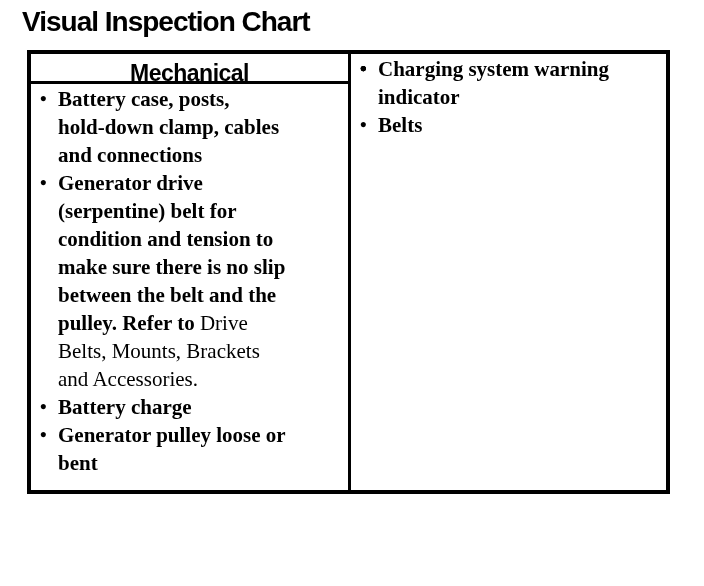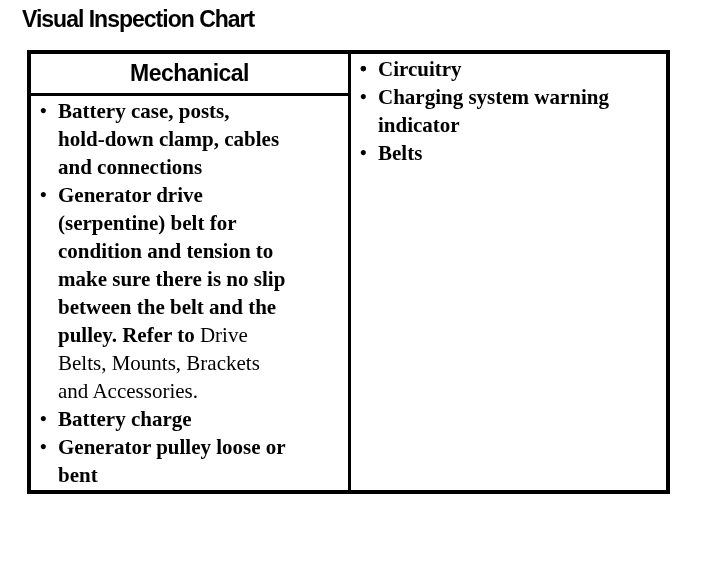--- a/index.html
+++ b/index.html
@@ -11,21 +11,21 @@
     overflow: hidden;
     color: #000;
   }
   .title {
     position: absolute;
     left: 22px;
     top: 6px;
     margin: 0;
     font-family: "Liberation Sans", sans-serif;
     font-weight: 700;
-    font-size: 23px;
+    font-size: 28px;
     letter-spacing: -1px;
     color: #000;
   }
   .chart-table {
     position: absolute;
     left: 27px;
     top: 50px;
     width: 643px;
     height: 444px;
     box-sizing: border-box;
@@ -34,21 +34,21 @@
     background: #fff;
   }
   .col { box-sizing: border-box; }
   .col-left {
     width: 320px;
     border-right: 3px solid #000;
   }
   .col-right { flex: 1; }
   .col-header {
     box-sizing: border-box;
-    height: 42px;
+    height: 30px;
     border-bottom: 3px solid #000;
     text-align: center;
     font-family: "Liberation Sans", sans-serif;
     font-weight: 700;
     font-size: 23px;
     line-height: 39px;
     letter-spacing: -0.5px;
   }
   .bullets {
     list-style: none;
@@ -99,21 +99,21 @@
         <li><span class="bullet">•</span><span class="li-text">Battery charge</span></li>
         <li><span class="bullet">•</span><span class="li-text">Generator pulley loose or
 bent</span></li>
       </ul>
     </div>
 
     <div class="col col-right">
       <ul class="bullets">
         <li><span class="bullet">•</span></li>
         <li><span class="bullet">•</span></li>
-        <li><span class="bullet">•</span><span class="li-text">Circuitry</span></li>
+        <li><span class="bullet">•</span></li>
         <li><span class="bullet">•</span><span class="li-text">Charging system warning
 indicator</span></li>
         <li><span class="bullet">•</span><span class="li-text">Belts</span></li>
       </ul>
     </div>
 
   </div>
 </div>
 
 </body></html>

